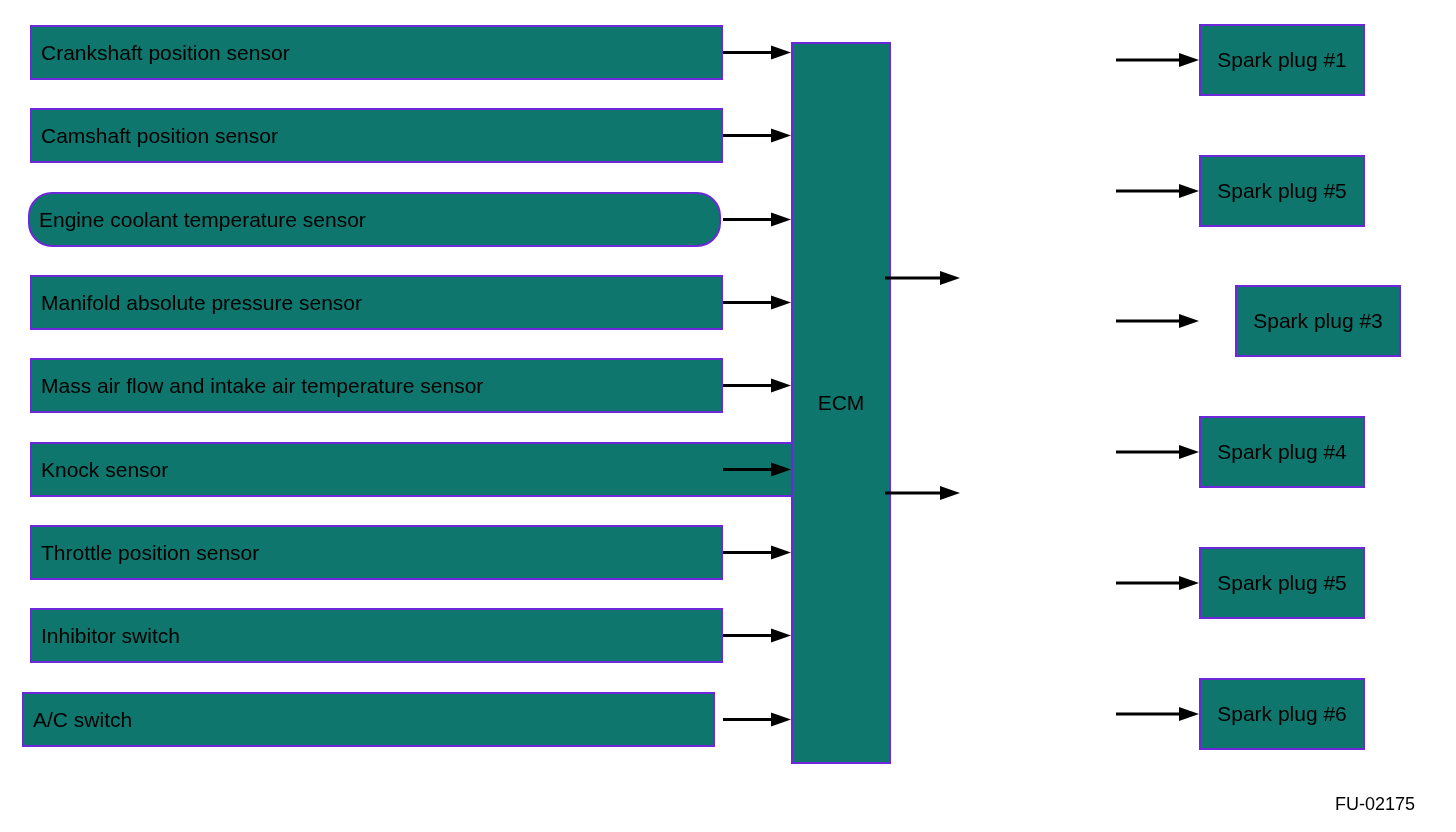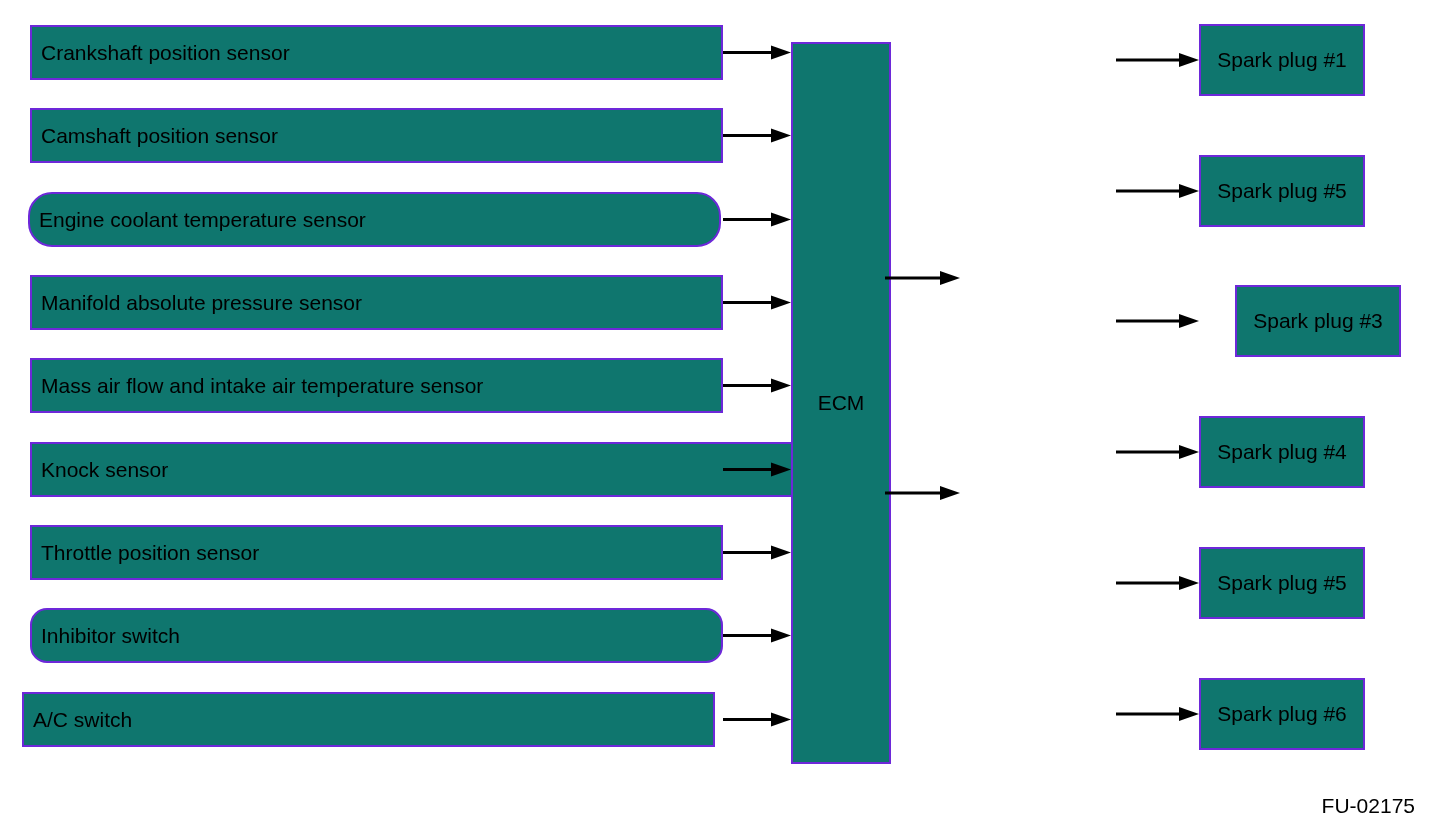--- a/index.html
+++ b/index.html
@@ -50,21 +50,21 @@
     position: absolute;
     left: 0;
     top: 0;
     pointer-events: none;
   }
   #figure-code {
     position: absolute;
     left: 1245px;
     top: 794px;
     width: 170px;
-    font-size: 21px;
+    font-size: 18px;
     text-align: right;
   }
 </style>
 </head>
 <body>
 
 <div id="canvas">
 
   <div id="input-column">
       <div class="box input-box" style="left: 30px; top: 25px; width: 693px; height: 55px;">
@@ -81,21 +81,21 @@
       </div>
       <div class="box input-box" style="left: 30px; top: 358px; width: 693px; height: 55px;">
         <span>Mass air flow and intake air temperature sensor</span>
       </div>
       <div class="box input-box" style="left: 30px; top: 442px; width: 823px; height: 55px;">
         <span>Knock sensor</span>
       </div>
       <div class="box input-box" style="left: 30px; top: 525px; width: 693px; height: 55px;">
         <span>Throttle position sensor</span>
       </div>
-      <div class="box input-box" style="left: 30px; top: 608px; width: 693px; height: 55px; border-radius: 17px;">
+      <div class="box input-box" style="left: 30px; top: 608px; width: 693px; height: 55px;">
         <span>Inhibitor switch</span>
       </div>
       <div class="box input-box" style="left: 22px; top: 692px; width: 693px; height: 55px;">
         <span>A/C switch</span>
       </div>
     </div>
 
   <div class="box" id="ecm-box" style="left: 791px; top: 25px; width: 100px; height: 722px; margin-top: 17px;">
     <span>ECM</span>
   </div>

